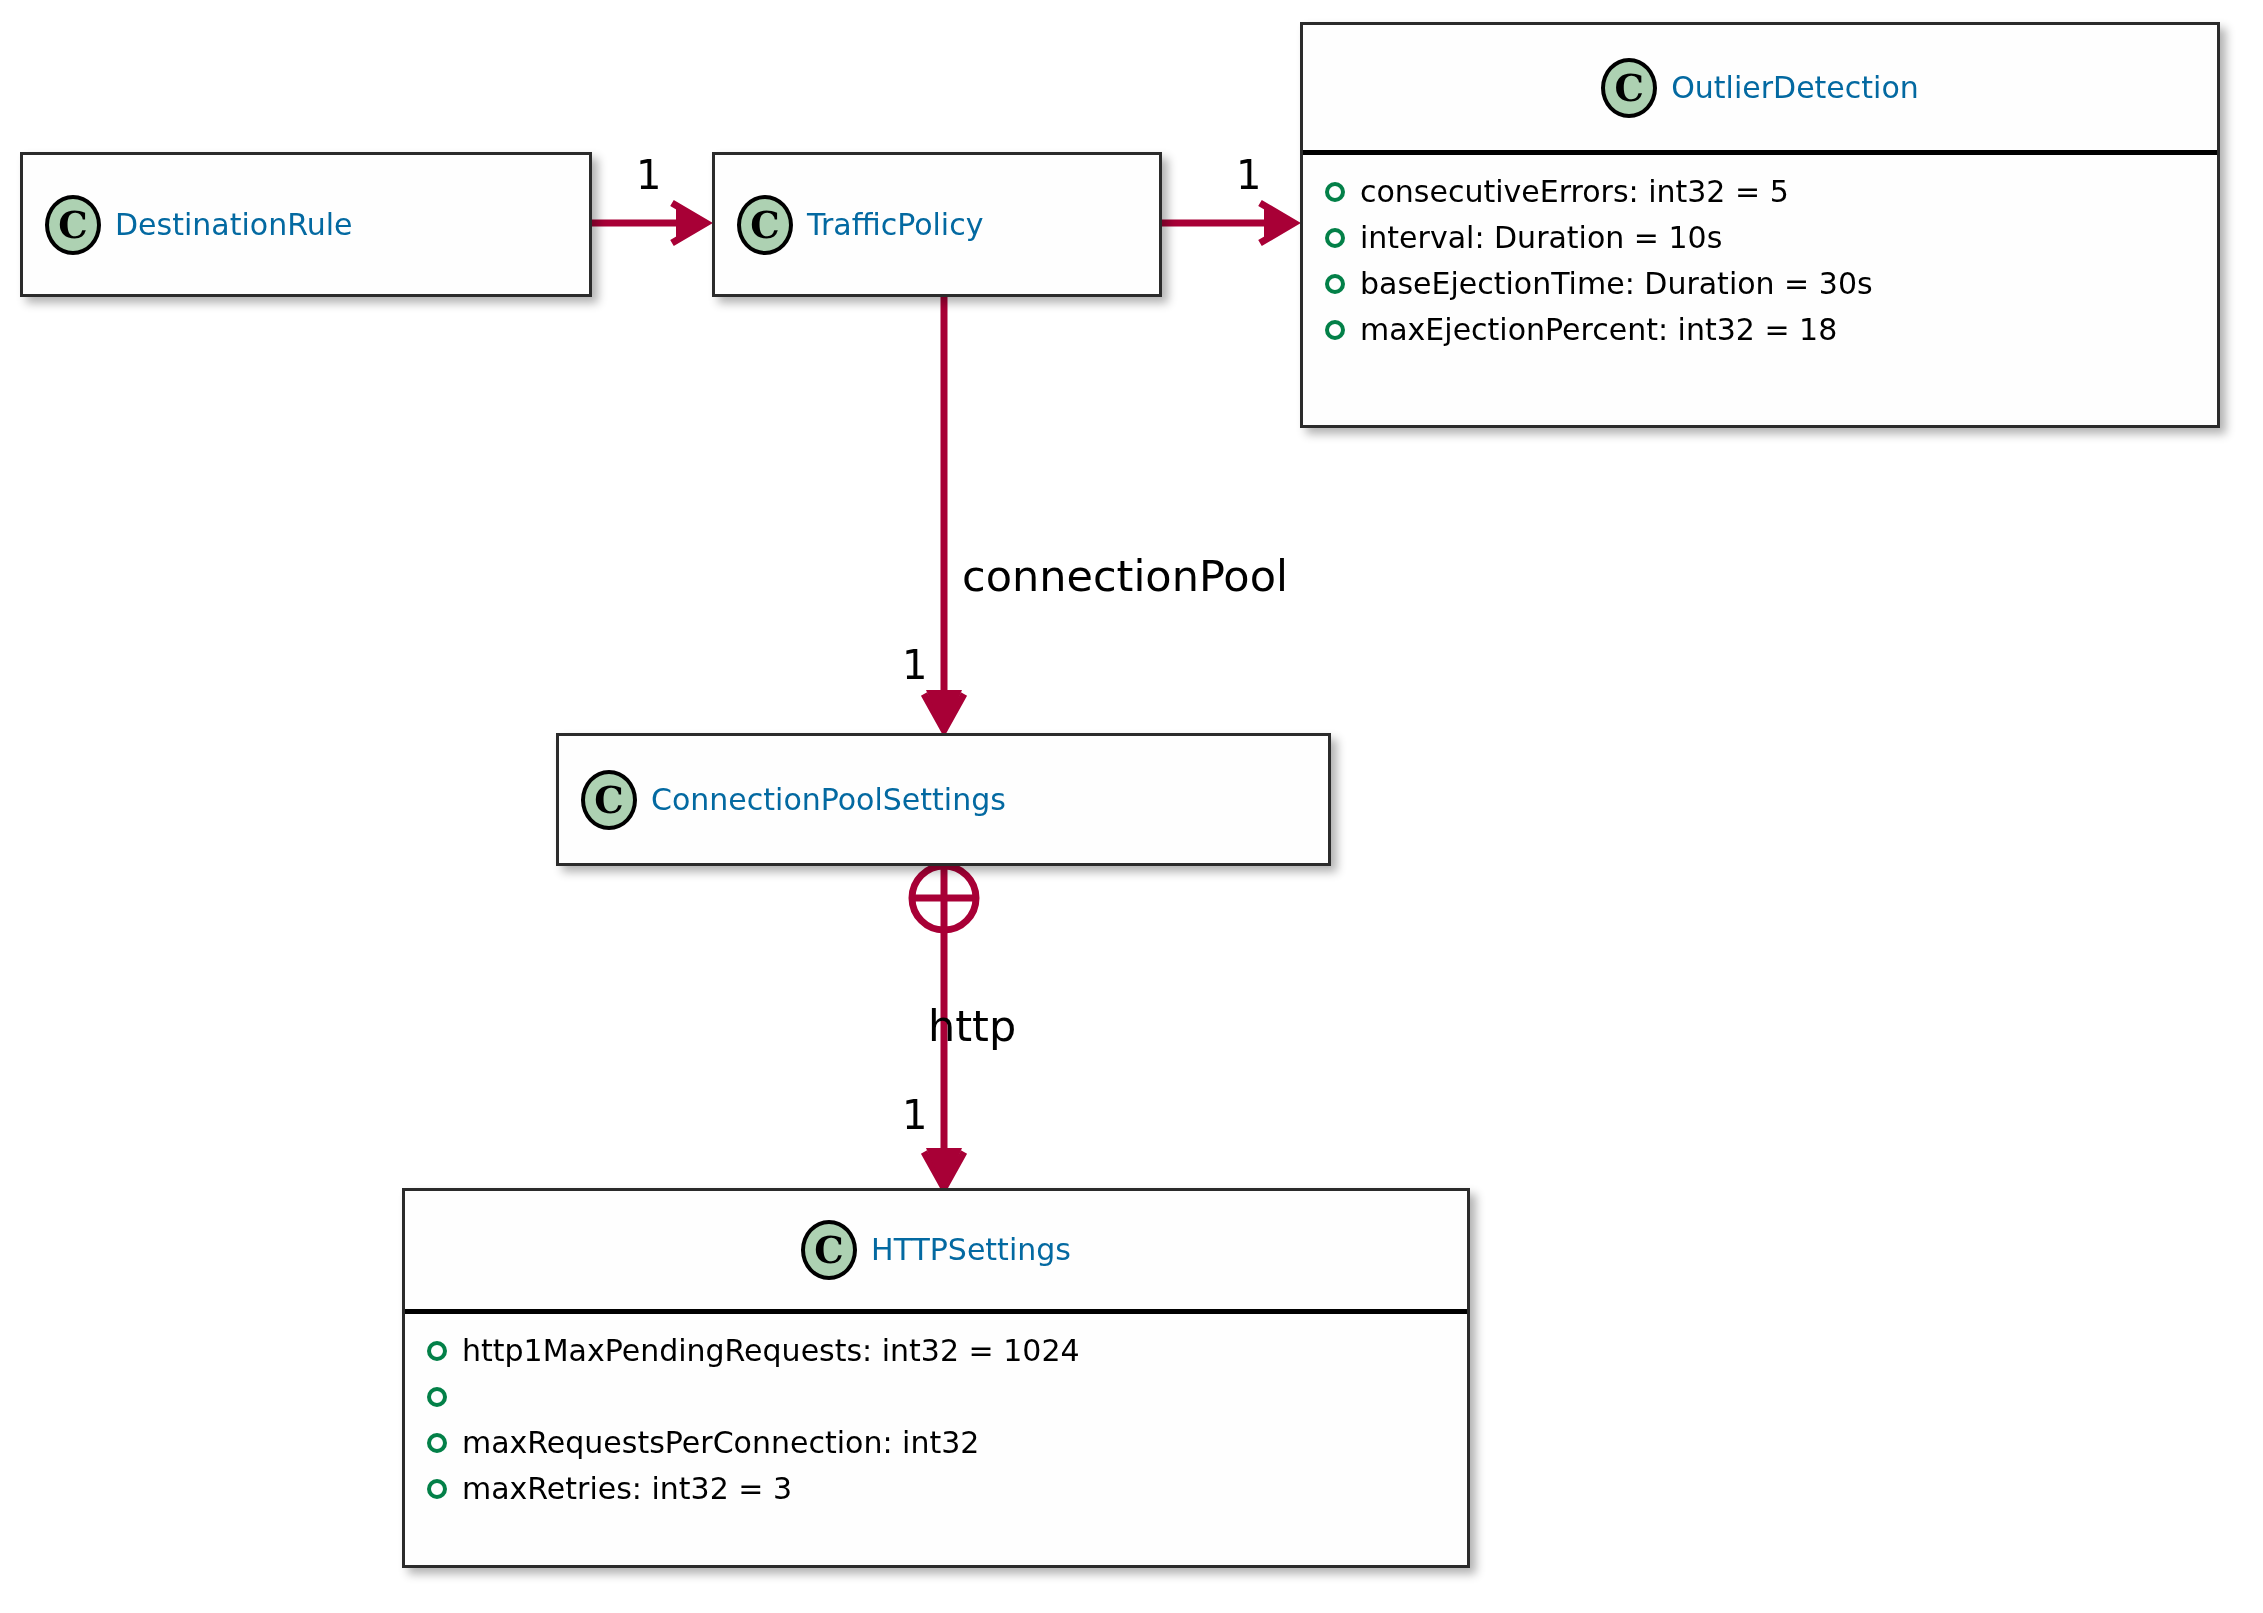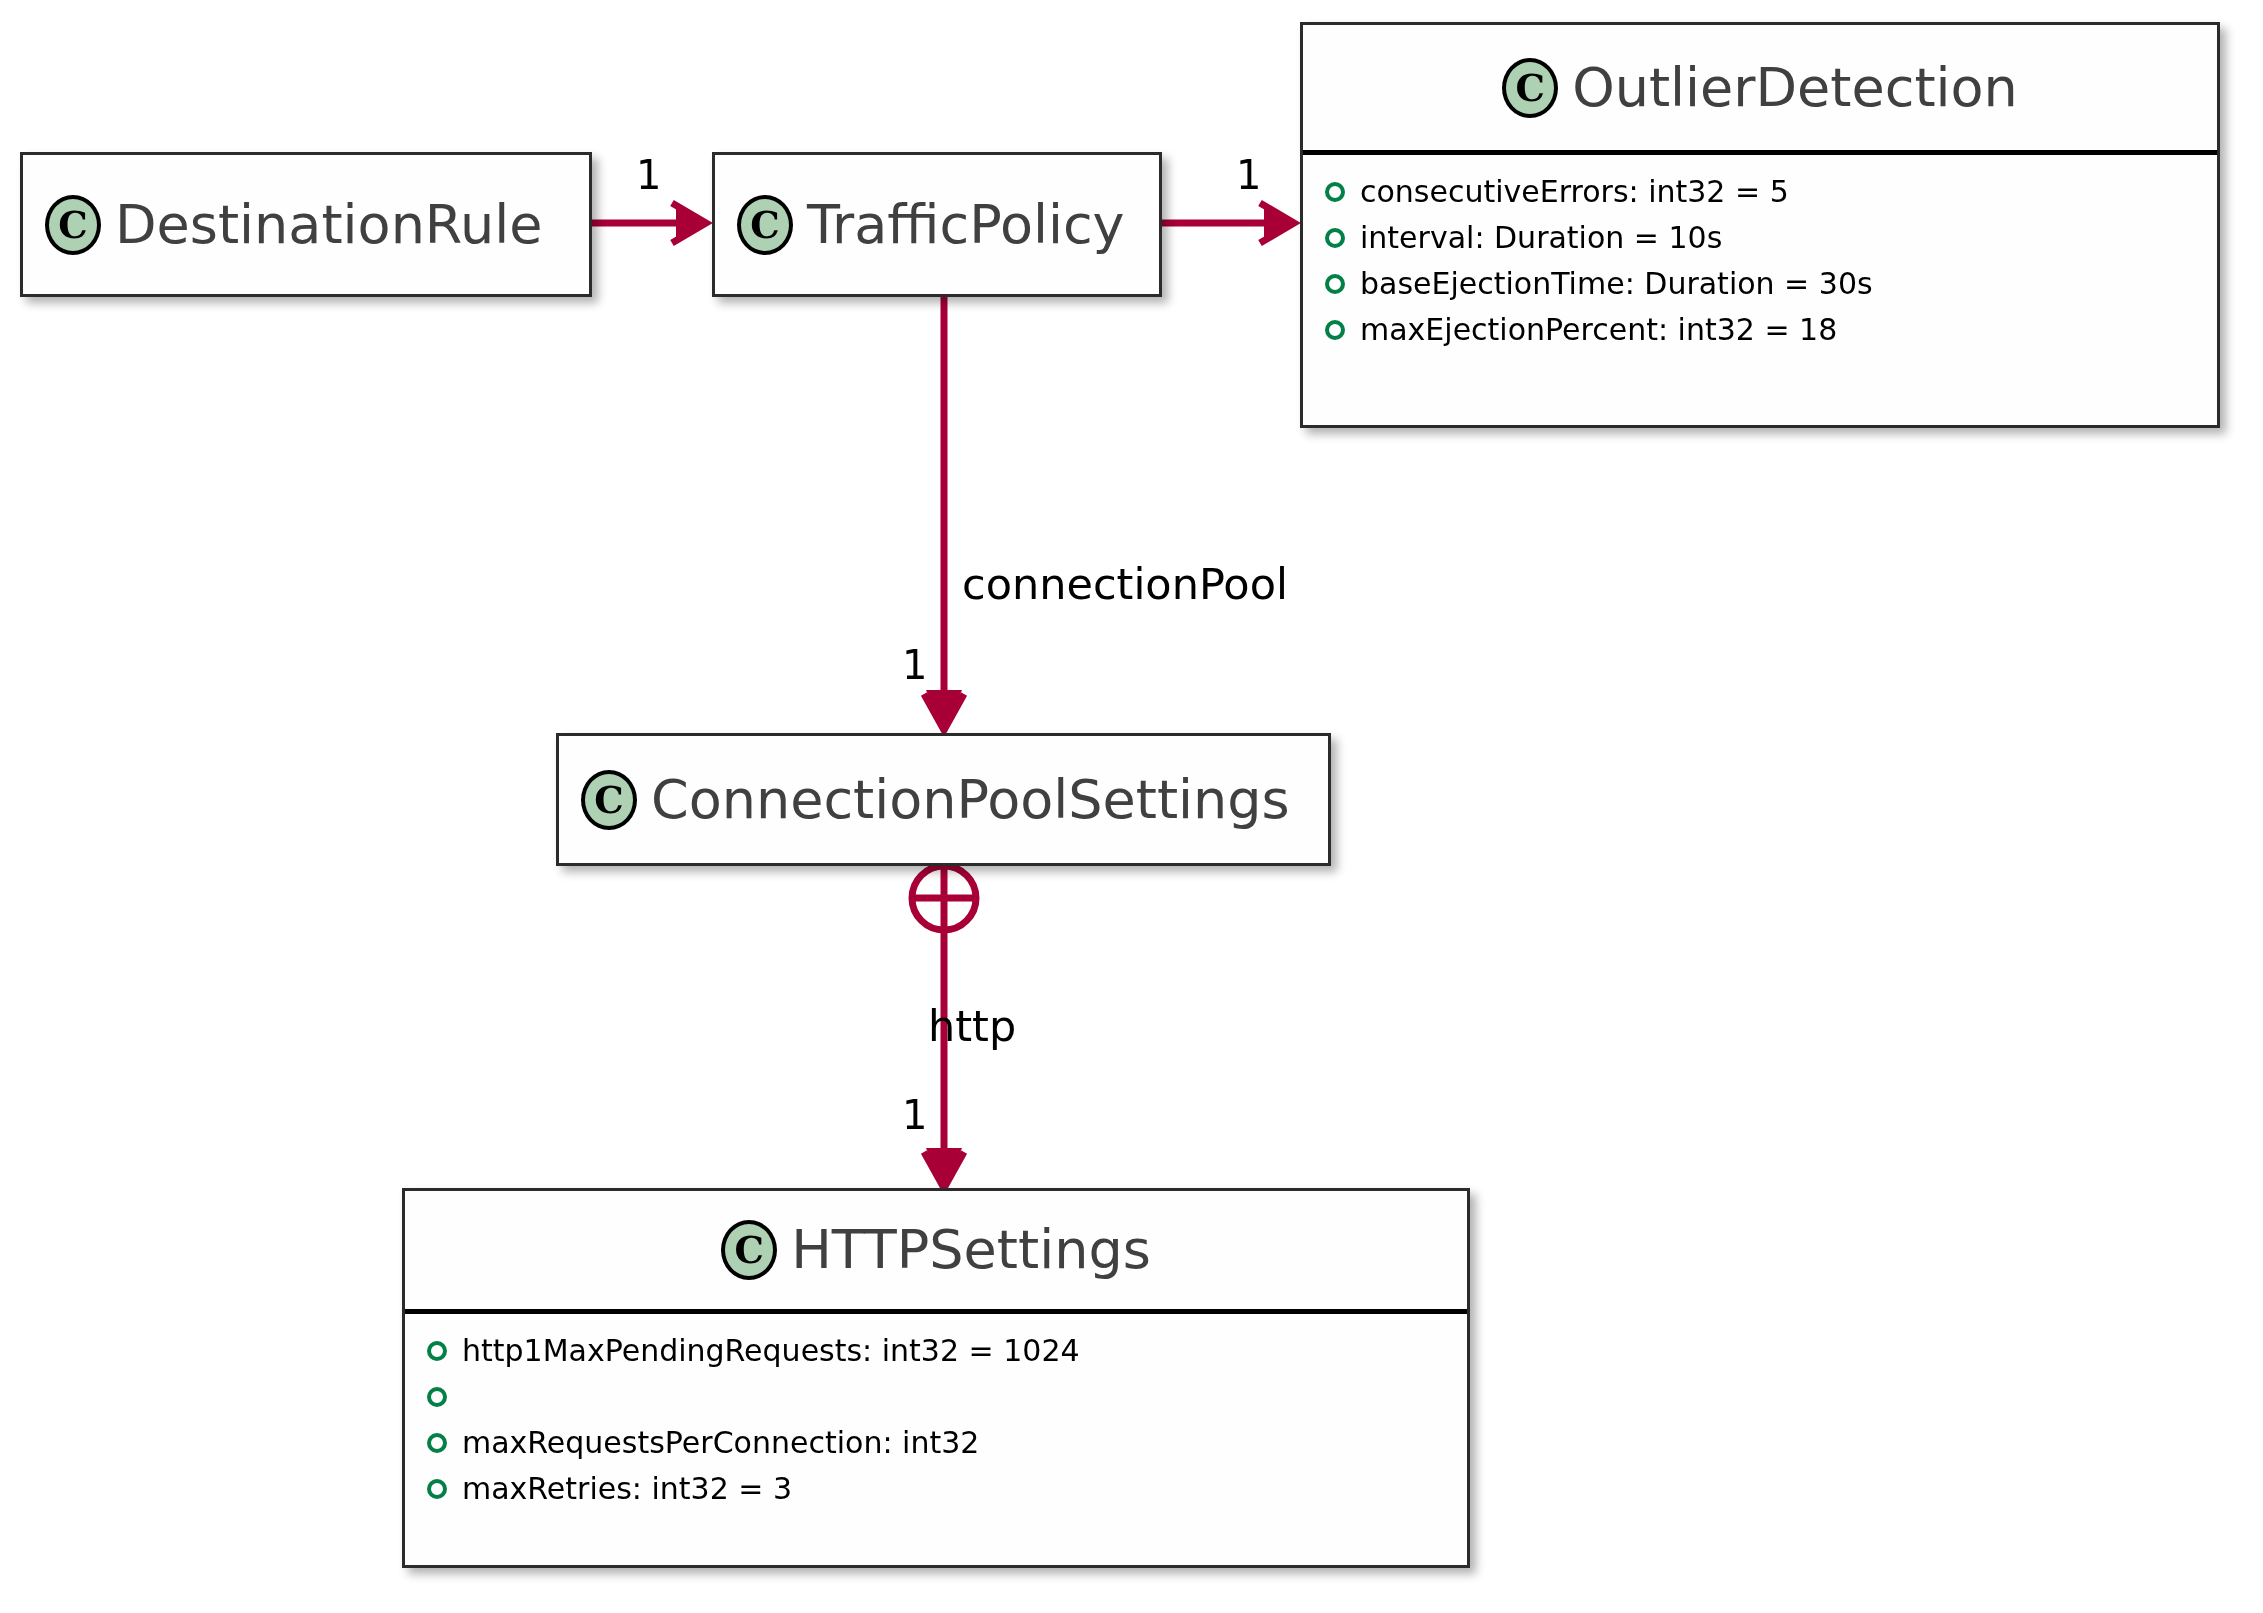--- a/index.html
+++ b/index.html
@@ -31,22 +31,22 @@
     display: flex;
     align-items: center;
     justify-content: center;
     box-sizing: border-box;
   }
   .class-header.left {
     justify-content: flex-start;
     padding-left: 22px;
   }
   .class-title {
-    font-size: 54px;
-    color: #404040;
+    font-size: 30px;
+    color: #0369a1;
     white-space: nowrap;
     line-height: 1;
   }
   .class-icon {
     width: 56px;
     height: 60px;
     border-radius: 50%;
     background: #ADD1B2;
     border: 4px solid #000000;
     display: inline-flex;
@@ -147,21 +147,21 @@
       <line x1="944" y1="930" x2="944" y2="1180" stroke="#A80036" stroke-width="7"></line>
       <polyline points="924,1152 944,1188 964,1152" fill="none" stroke="#A80036" stroke-width="7"></polyline>
       <polygon points="926,1148 944,1190 962,1148" fill="#A80036"></polygon>
     </g>
   </svg>
 
   <div class="mult-label" style="left:636px; top:155px;">1</div>
 
   <div class="mult-label" style="left:1236px; top:155px;">1</div>
 
-  <div class="edge-label" style="left:962px; top:555px;margin-top:8px;">connectionPool</div>
+  <div class="edge-label" style="left:962px; top:555px;">connectionPool</div>
 
   <div class="mult-label" style="left:902px; top:645px;">1</div>
 
   <div class="edge-label" style="left:928px; top:1005px;">http</div>
 
   <div class="mult-label" style="left:902px; top:1095px;">1</div>
 
   <div class="uml-class" style="left:20px; top:152px; width:572px; height:145px;">
     <div class="class-header left" style="height:100%;">
       <span class="class-icon">C</span>

